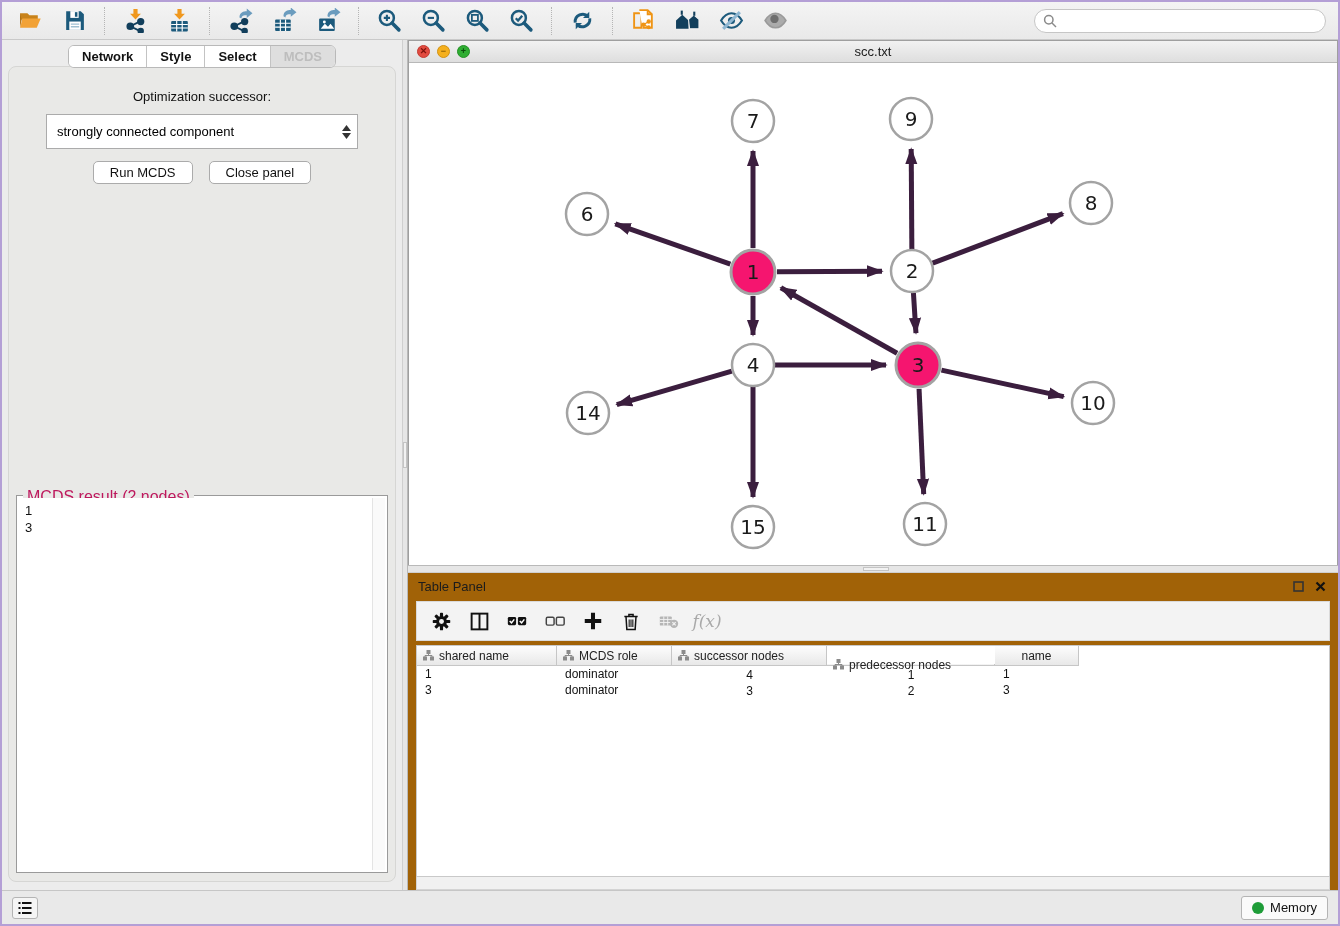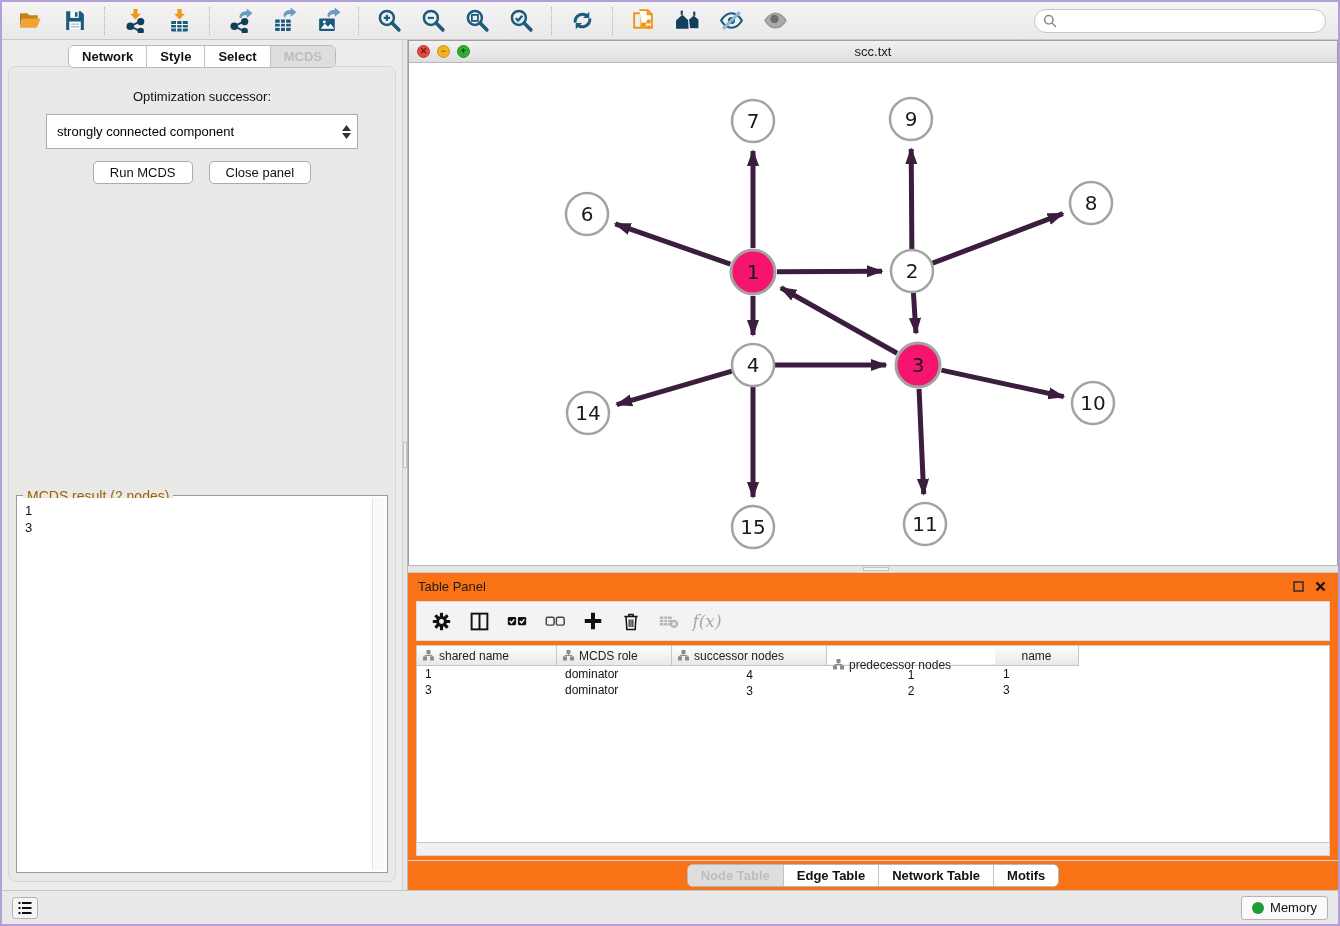--- a/index.html
+++ b/index.html
@@ -38,21 +38,21 @@
   .cp-body { flex:1; margin:-2px 6px 8px 6px; background:#e9e9e7; border:1px solid #d6d6d4; border-radius:8px; display:flex; flex-direction:column; align-items:center; padding-top:22px; min-height:0; }
   .opt-label { font-size:13px; color:#111; }
   .selectbox { margin-top:10px; width:312px; height:35px; border:1px solid #ababab; border-radius:0; background:#fff; display:flex; align-items:center; padding:0 4px 0 10px; font-size:13px; cursor:pointer; }
   .selectbox .sel-text { flex:1; }
   .stepper { display:flex; flex-direction:column; align-items:center; line-height:5px; padding-right:2px; }
   .stepper svg { display:block; }
   .btn-row { display:flex; gap:16px; margin-top:12px; }
   .pbtn { height:23px; padding:0 16px; border:1px solid #ababab; border-radius:5px; background:#fff; font-size:13px; color:#111; cursor:pointer; font-family:"Liberation Sans",sans-serif; }
   .cp-spacer { flex:1; }
   .groupbox { width:372px; height:378px; border:1px solid #9a9a9a; position:relative; margin-bottom:8px; background:#fff; flex:0 0 auto; }
-  .groupbox-legend { position:absolute; top:-8px; left:6px; background:#e9e9e7; padding:0 4px; font-size:14px; color:#a16207; }
+  .groupbox-legend { position:absolute; top:-8px; left:6px; background:#e9e9e7; padding:0 4px; font-size:16px; color:#be185d; }
   .groupbox-inner { position:absolute; inset:2px; background:#fff; display:flex; }
   .result-text { flex:1; padding:4px 6px; font-size:13px; color:#111; line-height:17px; white-space:pre; overflow:hidden; }
   .vscroll-track { width:13px; background:#fafafa; border-left:1px solid #e4e4e4; }
 
   
   .vsplit { width:6px; flex:0 0 auto; background:#e6e6e6; border-left:1px solid #cfcfcf; border-right:1px solid #b9b9b9; position:relative; cursor:col-resize; }
   .vsplit .grip { position:absolute; top:402px; left:0; width:4px; height:26px; background:#f2f2f2; border:1px solid #c4c4c4; }
 
   
   .right { flex:1; display:flex; flex-direction:column; min-width:0; }
@@ -65,21 +65,21 @@
   .tl.yellow { background:#f5b01e; border:1px solid #d29213; color:#8e5f05; }
   .tl.green { background:#2fad32; border:1px solid #239126; color:#0b4d0d; }
   .net-title { position:absolute; left:0; right:0; text-align:center; font-size:13px; color:#1a1a1a; }
   .canvas { height:502px; background:#fff; position:relative; }
   .canvas svg { display:block; }
 
   .hsplit { height:8px; flex:0 0 auto; background:#e6e6e6; border-top:1px solid #b9b9b9; border-bottom:1px solid #cfcfcf; position:relative; cursor:row-resize; }
   .hsplit .grip { position:absolute; left:455px; top:1px; height:4px; width:26px; background:#f2f2f2; border:1px solid #c4c4c4; }
 
   
-  .tp { flex:1; display:flex; flex-direction:column; background:#f97316; min-height:0; }
+  .tp { flex:1; display:flex; flex-direction:column; background:#a16207; min-height:0; }
   .tp-toolbar { margin:2px 8px 0 8px; height:40px; background:#f3f3f3; border:1px solid #dadada; display:flex; align-items:center; padding:0 6px; gap:2px; flex:0 0 auto; }
   .tp-btn { width:36px; height:32px; display:flex; align-items:center; justify-content:center; background:none; border:none; cursor:pointer; }
   .fx-label { font-family:"DejaVu Serif",serif; font-style:italic; font-size:17px; color:#a9a9a9; }
   .tp-table { margin:4px 8px 0 8px; flex:1; background:#fff; border:1px solid #c9c9c9; overflow:hidden; display:flex; flex-direction:column; min-height:0; }
   .thead { display:flex; height:20px; flex:0 0 auto; }
   .th { background:linear-gradient(#fdfdfd,#e8e8e8); border-right:1px solid #c6c6c6; border-bottom:1px solid #c6c6c6; display:flex; align-items:center; gap:5px; padding:0 6px; font-size:12px; color:#222; cursor:pointer; flex:0 0 auto; }
   .th.center { justify-content:center; }
   .trow { display:flex; height:16px; flex:0 0 auto; }
   .td { font-size:12px; color:#111; padding:0 8px; display:flex; align-items:center; flex:0 0 auto; overflow:hidden; }
   .td.right { justify-content:flex-end; }
@@ -509,28 +509,20 @@
               <div class="trow">
                 <div class="td" style="width: 140px;">3</div>
                 <div class="td" style="width: 115px;">dominator</div>
                 <div class="td right" style="width: 155px;">3</div>
                 <div class="td right" style="width: 168px;">2</div>
                 <div class="td" style="width: 84px;">3</div>
               </div>
             </div>
         </div>
         <div class="hscroll-strip"></div>
-        <div class="tp-tabs">
-          <div class="tab-group" id="tp-tab-group">
-              <div class="tab active">Node Table</div>
-              <div class="tab">Edge Table</div>
-              <div class="tab">Network Table</div>
-              <div class="tab">Motifs</div>
-            </div>
-        </div>
       </div>
 
     </div>
   </div>
 
   <div class="statusbar">
     <button class="sb-btn">
       <svg width="16" height="16" viewBox="0 0 16 16" fill="#111">
           <rect x="1.5" y="2" width="2" height="2"></rect>
           <rect x="5" y="2" width="9.5" height="2"></rect>

